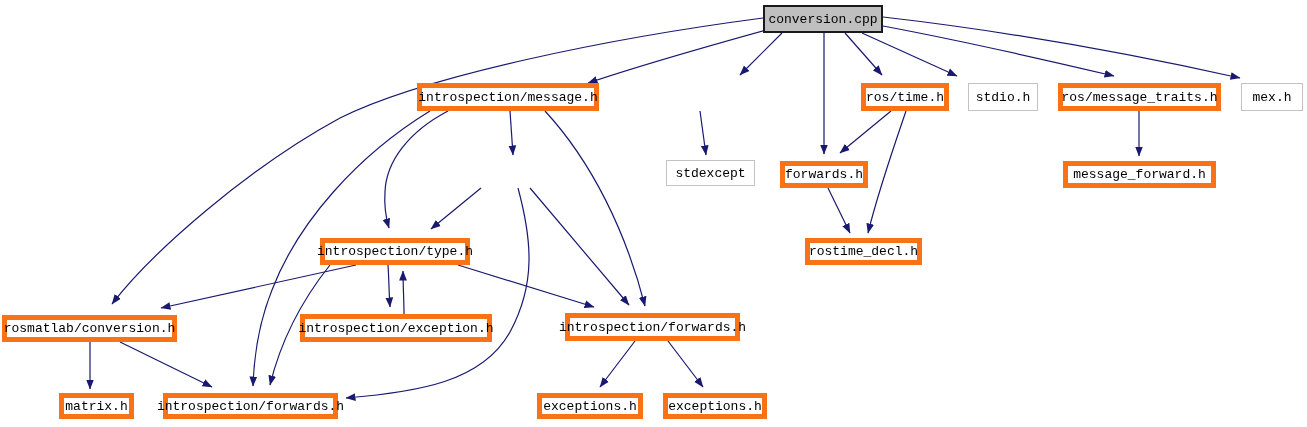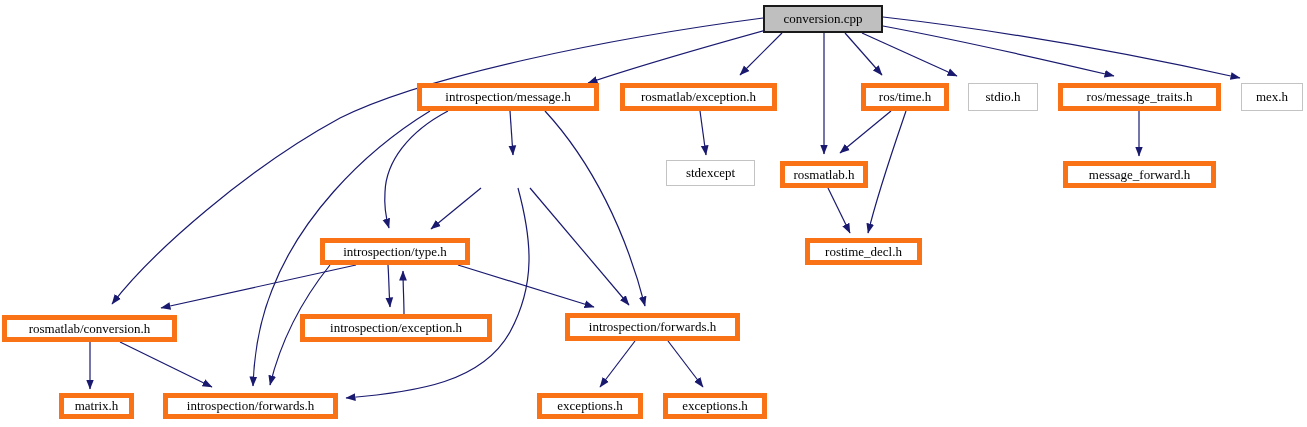--- a/index.html
+++ b/index.html
@@ -1,17 +1,17 @@
 <!DOCTYPE html>
 <html><head>
 <meta charset="utf-8">
 <style>
   html,body{margin:0;padding:0;background:#ffffff;}
   .canvas{position:relative;width:1307px;height:421px;background:#ffffff;overflow:hidden;
-          font-family:Liberation Serif, serif;}
+          font-family:Liberation Mono, monospace;}
   .edges{position:absolute;left:0;top:0;width:1307px;height:427px;}
   .node{position:absolute;box-sizing:border-box;background:#ffffff;border:5px solid #f97316;
         display:flex;align-items:center;justify-content:center;
         font-size:13px;color:#000000;white-space:nowrap;cursor:pointer;}
   .node.main{background:#bfbfbf;border:2px solid #1a1a1a;cursor:default;}
   .node.external{border:1px solid #c3c3c3;cursor:default;}
 </style>
 </head>
 <body>
 
@@ -80,34 +80,33 @@
 
     <path d="M635,341 L600,387" marker-end="url(#arr)"></path>
 
     <path d="M668,341 L703,387" marker-end="url(#arr)"></path>
   </svg>
 
   <div class="node main" style="left:763px;top:5px;width:120px;height:28px">conversion.cpp</div>
 
   <div class="node" style="left:417px;top:83px;width:182px;height:28px">introspection/message.h</div>
 
-  <div class="node" style="left:620px;top:83px;width:157px;height:28px">rosmatlab/exception.h</div>
 
   <div class="node" style="left:861px;top:83px;width:88px;height:28px">ros/time.h</div>
 
   <div class="node external" style="left:968px;top:83px;width:70px;height:28px">stdio.h</div>
 
   <div class="node" style="left:1058px;top:83px;width:163px;height:28px">ros/message_traits.h</div>
 
   <div class="node external" style="left:1241px;top:83px;width:62px;height:28px">mex.h</div>
 
 
   <div class="node external" style="left:666px;top:160px;width:89px;height:26px">stdexcept</div>
 
-  <div class="node" style="left:780px;top:161px;width:88px;height:27px">rosmatlab.h</div>
+  <div class="node" style="left:780px;top:161px;width:88px;height:27px">forwards.h</div>
 
   <div class="node" style="left:1063px;top:161px;width:153px;height:27px">message_forward.h</div>
 
   <div class="node" style="left:320px;top:238px;width:150px;height:27px">introspection/type.h</div>
 
   <div class="node" style="left:805px;top:238px;width:117px;height:27px">rostime_decl.h</div>
 
   <div class="node" style="left:2px;top:315px;width:175px;height:27px">rosmatlab/conversion.h</div>
 
   <div class="node" style="left:300px;top:314px;width:192px;height:28px">introspection/exception.h</div>

